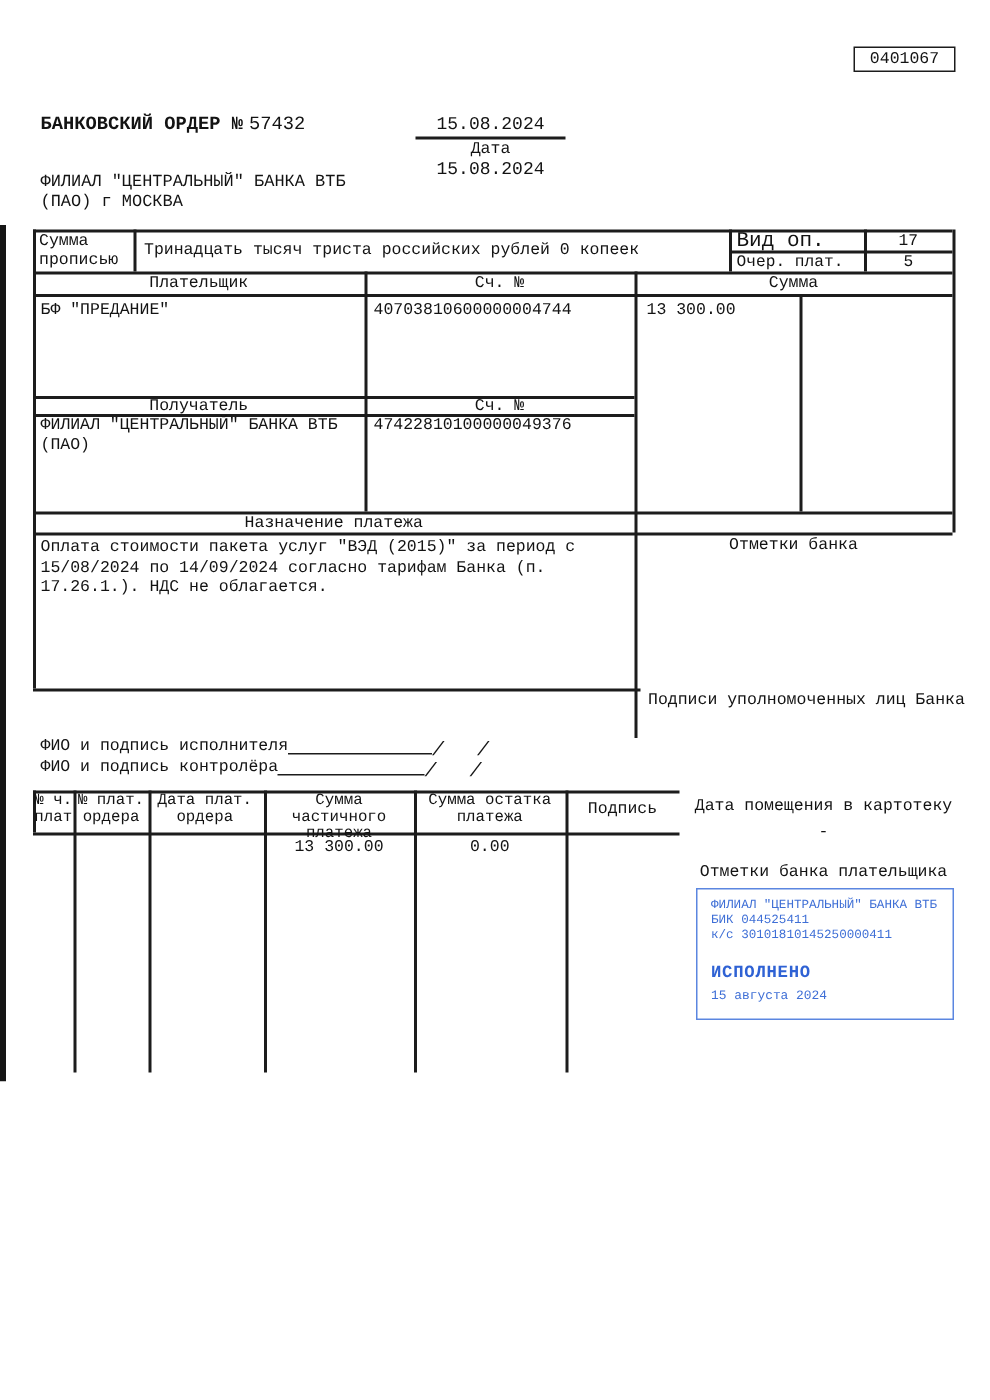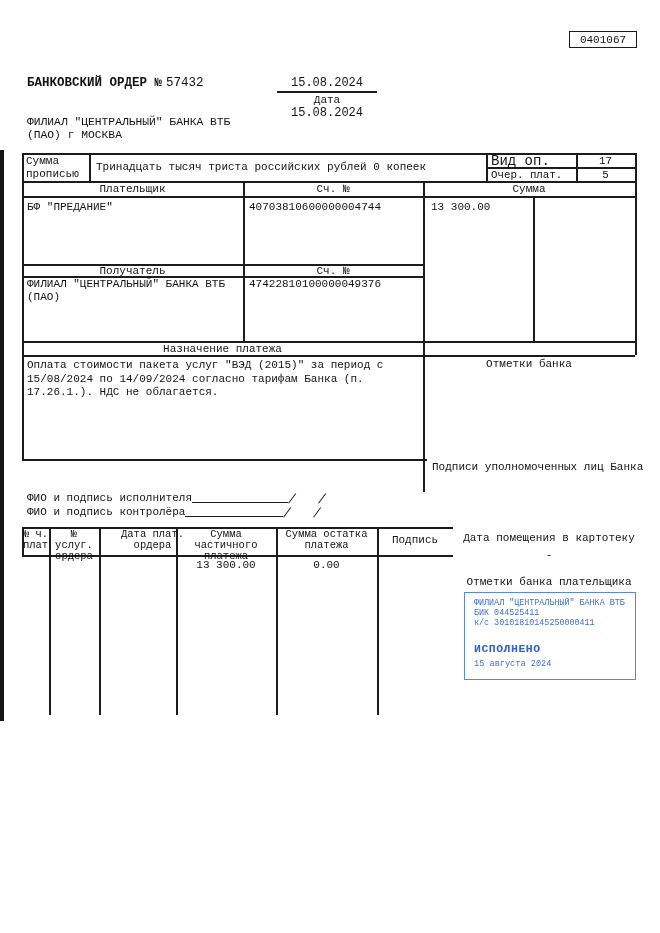--- a/index.html
+++ b/index.html
@@ -128,24 +128,24 @@
   <div class="vl" style="left:99px;top:527px;height:188px;"></div>
   <div class="vl" style="left:176px;top:527px;height:188px;"></div>
   <div class="vl" style="left:276px;top:527px;height:188px;"></div>
   <div class="vl" style="left:377px;top:527px;height:188px;"></div>
 
   <div class="ptab-h" style="left:22px;width:27px;">
     <div>№ ч.</div>
     <div>плат</div>
   </div>
   <div class="ptab-h" style="left:49px;width:50px;">
-    <div>№ услуг.</div>
+    <div>№ плат.</div>
     <div>ордера</div>
   </div>
-  <div class="ptab-h" style="left:99px;width:77px;padding-left:15px;">
+  <div class="ptab-h" style="left:83px;width:77px;padding-left:15px;">
     <div>Дата плат.</div>
     <div>ордера</div>
   </div>
   <div class="ptab-h" style="left:176px;width:100px;">
     <div>Сумма частичного</div>
     <div>платежа</div>
   </div>
   <div class="ptab-h" style="left:276px;width:101px;">
     <div>Сумма остатка</div>
     <div>платежа</div>

